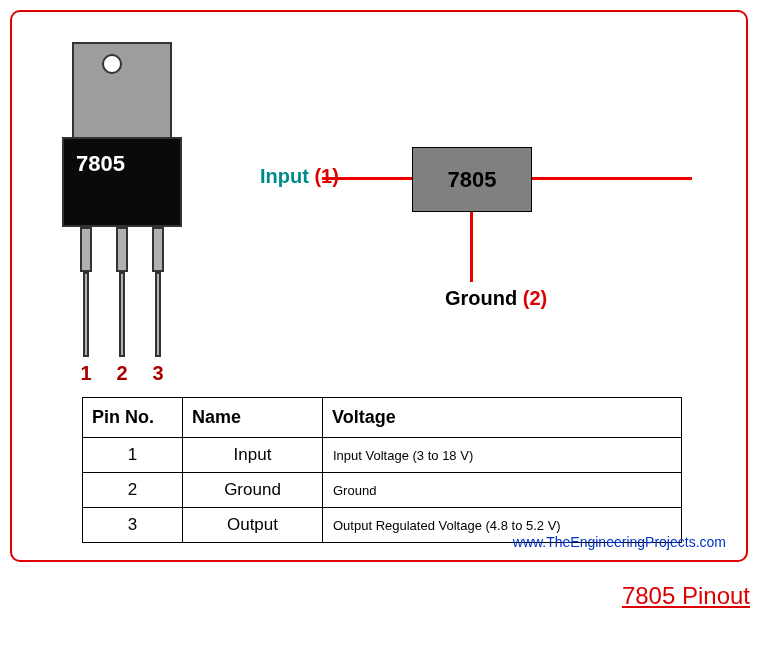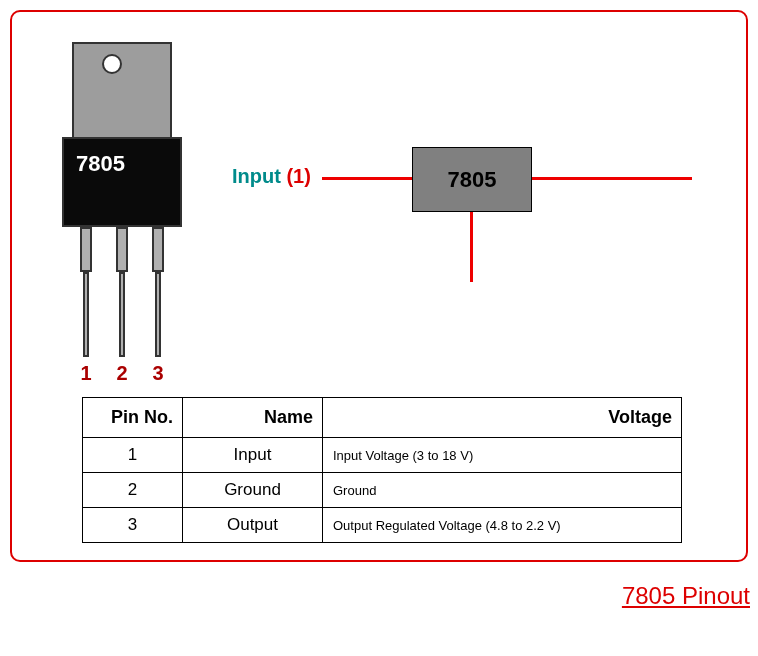--- a/index.html
+++ b/index.html
@@ -121,20 +121,21 @@
     height: 3px;
   }
   .w-in { left: 80px; top: 55px; width: 90px; }
   .w-out { left: 290px; top: 55px; width: 160px; }
   .w-gnd { left: 228px; top: 90px; width: 3px; height: 70px; }
   .schem-label {
     position: absolute;
     font-weight: bold;
     font-size: 20px;
     color: #008b8b;
+    margin-left: 28px;
   }
   .schem-label .num { color: #d00; }
   .lbl-in { left: -10px; top: 43px; }
   .lbl-out { left: 380px; top: 40px; }
   .lbl-gnd { left: 175px; top: 165px; color: #000; }
   .lbl-gnd .num { color: #d00; }
   
   .tbl {
     position: absolute;
     left: 70px;
@@ -142,21 +143,21 @@
     border-collapse: collapse;
     width: 600px;
   }
   .tbl th, .tbl td {
     border: 1px solid #000;
     padding: 7px 10px;
     font-size: 15px;
   }
   .tbl th {
     font-weight: bold;
-    text-align: right;
+    text-align: left;
     font-size: 18px;
     padding: 9px;
   }
   .tbl td.col-no { text-align: center; width: 100px; font-size: 17px; }
   .tbl td.col-name { text-align: center; width: 140px; font-size: 17px; }
   .tbl td.col-fn { font-size: 13px; }
   .title {
     position: absolute;
     left: 0;
     width: 738px;
@@ -206,20 +207,23 @@
   <div class="schem">
     <div class="wire w-in"></div>
     <div class="wire w-out"></div>
     <div class="wire w-gnd"></div>
     <div class="schem-box">
       <span>7805</span>
     </div>
     <div class="schem-label lbl-in">
       <span>Input</span> <span class="num">(1)</span>
     </div>
+    <div class="schem-label lbl-gnd">
+      <span>Ground</span> <span class="num">(2)</span>
+    </div>
   </div>
 
   <table class="tbl">
     <thead>
       <tr>
         <th>Pin No.</th>
         <th>Name</th>
         <th>Voltage</th>
       </tr>
     </thead>
@@ -230,19 +234,20 @@
         <td class="col-fn">Input Voltage (3 to 18 V)</td>
       </tr>
       <tr>
         <td class="col-no">2</td>
         <td class="col-name">Ground</td>
         <td class="col-fn">Ground</td>
       </tr>
       <tr>
         <td class="col-no">3</td>
         <td class="col-name">Output</td>
-        <td class="col-fn">Output Regulated Voltage (4.8 to 2.2 V)</td>
+        <td class="col-fn">Output Regulated Voltage (4.8 to 5.2 V)</td>
       </tr>
     </tbody>
   </table>
 
   <div class="title">7805 Pinout</div>
+  <div class="watermark">www.TheEngineeringProjects.com</div>
 </div>
 
 </body></html>

